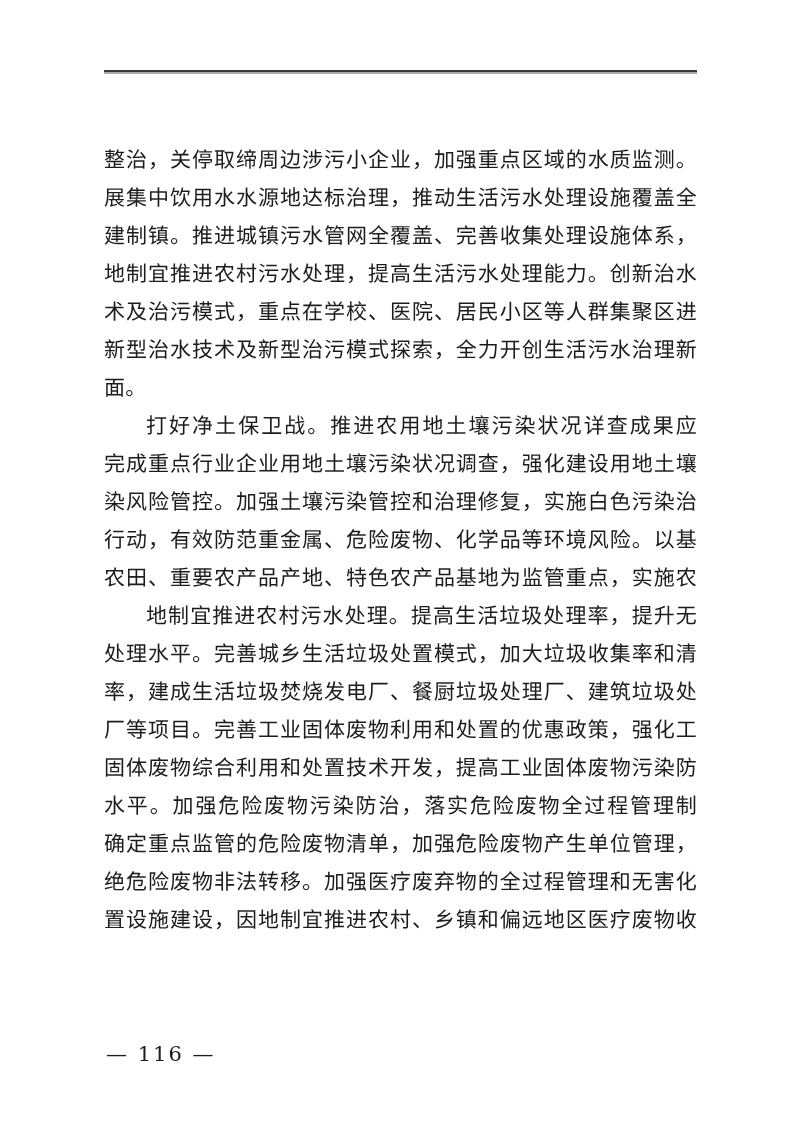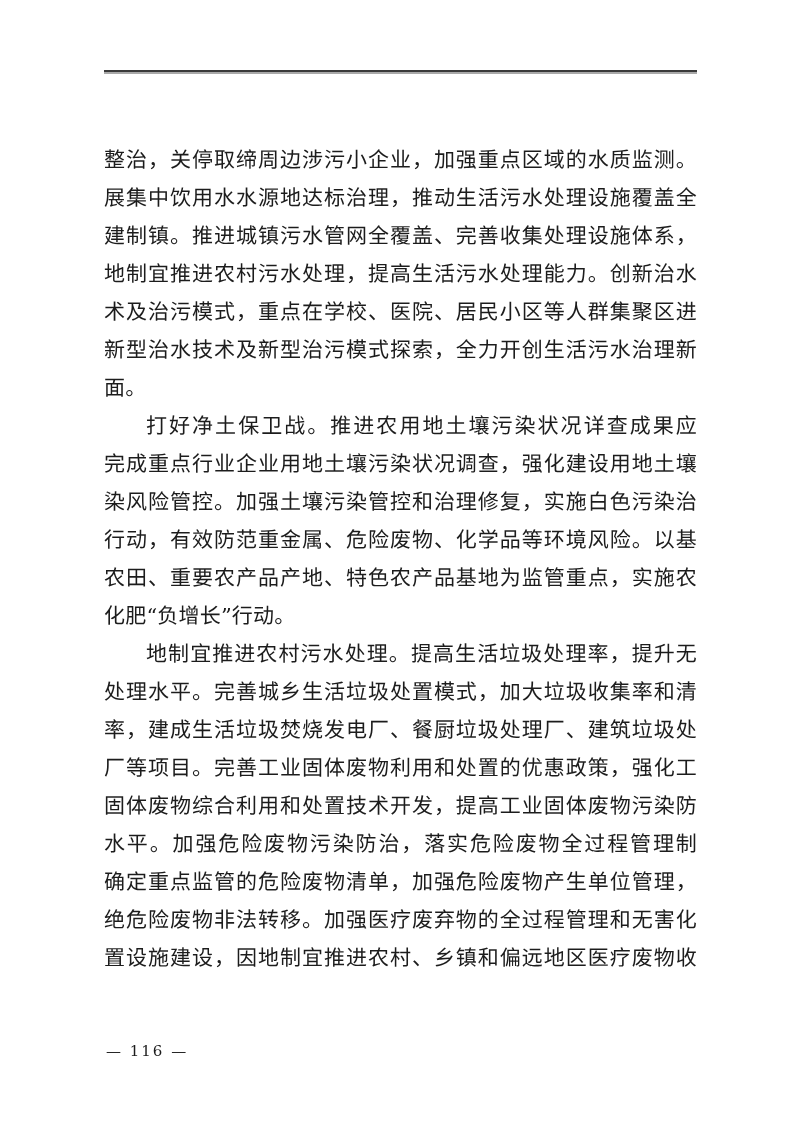--- a/index.html
+++ b/index.html
@@ -37,21 +37,21 @@
     height:38px;
     overflow:hidden;
   }
   .line.short { text-align-last:left; }
   .line.indent { padding-left:42px; }
   .lead { font-weight:400; }
   .footer {
     position:absolute;
     left:106px;
     top:1042px;
-    font-size:15px;
+    font-size:21px;
     letter-spacing:2px;
     color:#1c1c1c;
   }
 </style>
 </head>
 <body>
 
 <div class="page">
 
   <div class="top-rule"></div>
@@ -64,21 +64,20 @@
     <div class="line">地制宜推进农村污水处理，提高生活污水处理能力。创新治水技</div>
     <div class="line">术及治污模式，重点在学校、医院、居民小区等人群集聚区进行</div>
     <div class="line">新型治水技术及新型治污模式探索，全力开创生活污水治理新局</div>
     <div class="line short">面。</div>
 
     <div class="line indent"><span class="lead">打好净土保卫战。</span><span>推进农用地土壤污染状况详查成果应用，</span></div>
     <div class="line">完成重点行业企业用地土壤污染状况调查，强化建设用地土壤污</div>
     <div class="line">染风险管控。加强土壤污染管控和治理修复，实施白色污染治理</div>
     <div class="line">行动，有效防范重金属、危险废物、化学品等环境风险。以基本</div>
     <div class="line">农田、重要农产品产地、特色农产品基地为监管重点，实施农药</div>
-    <div class="line short">化肥“负增长”行动。</div>
 
     <div class="line indent"><span class="lead">地制宜推进农村污水处理。</span><span>提高生活垃圾处理率，提升无害化</span></div>
     <div class="line">处理水平。完善城乡生活垃圾处置模式，加大垃圾收集率和清运</div>
     <div class="line">率，建成生活垃圾焚烧发电厂、餐厨垃圾处理厂、建筑垃圾处理</div>
     <div class="line">厂等项目。完善工业固体废物利用和处置的优惠政策，强化工业</div>
     <div class="line">固体废物综合利用和处置技术开发，提高工业固体废物污染防治</div>
     <div class="line">水平。加强危险废物污染防治，落实危险废物全过程管理制度，</div>
     <div class="line">确定重点监管的危险废物清单，加强危险废物产生单位管理，杜</div>
     <div class="line">绝危险废物非法转移。加强医疗废弃物的全过程管理和无害化处</div>
     <div class="line">置设施建设，因地制宜推进农村、乡镇和偏远地区医疗废物收集</div>

